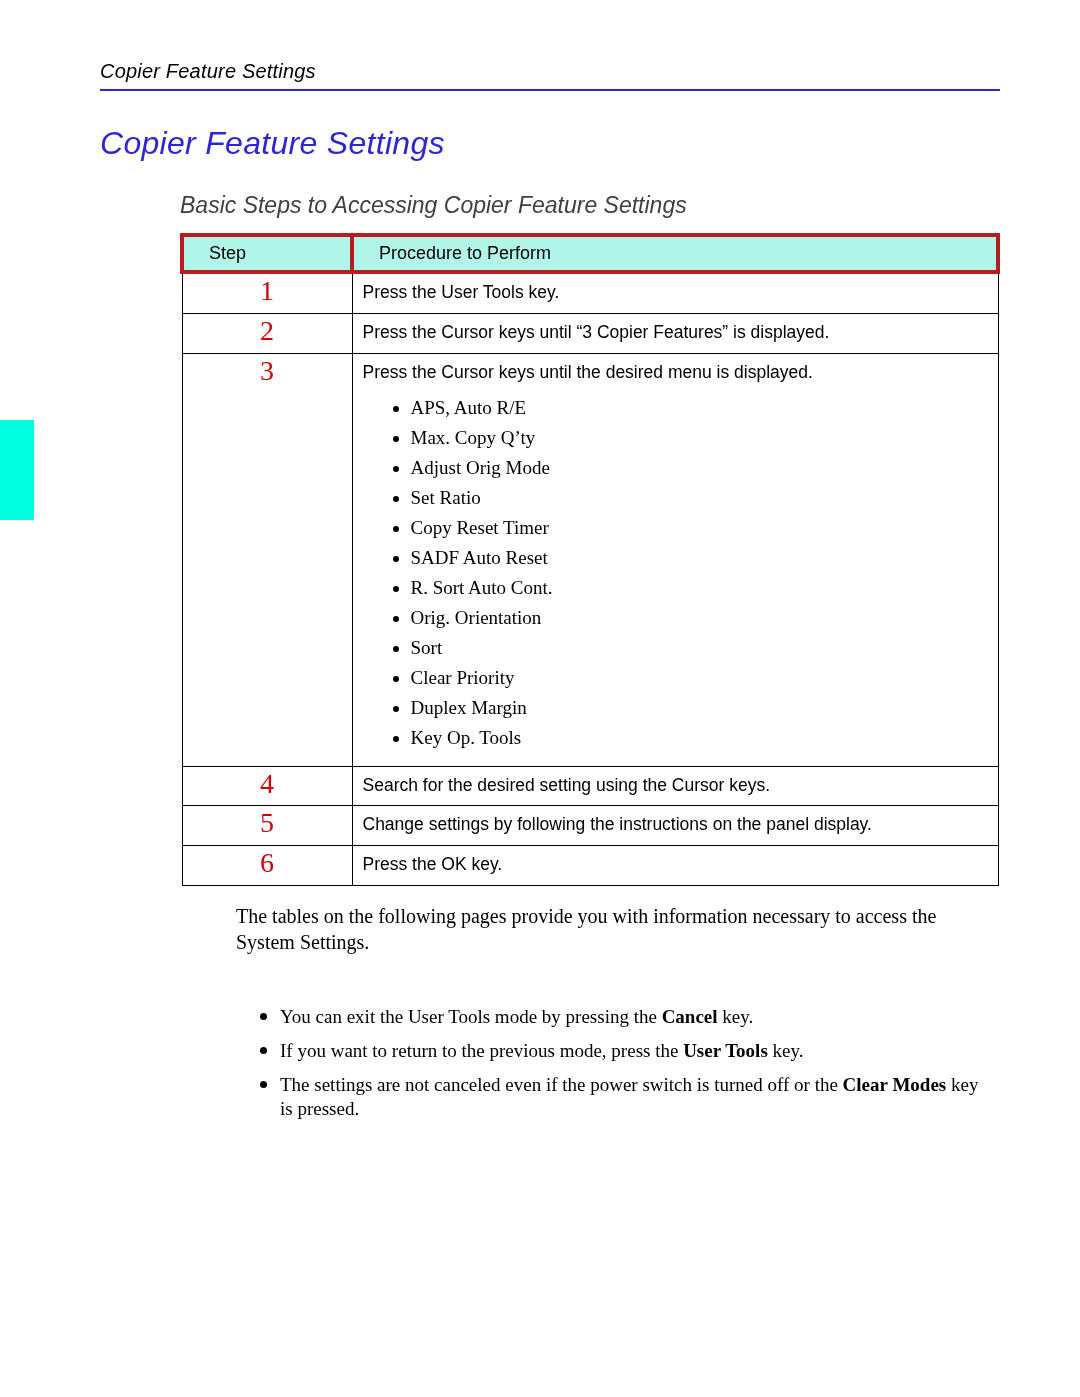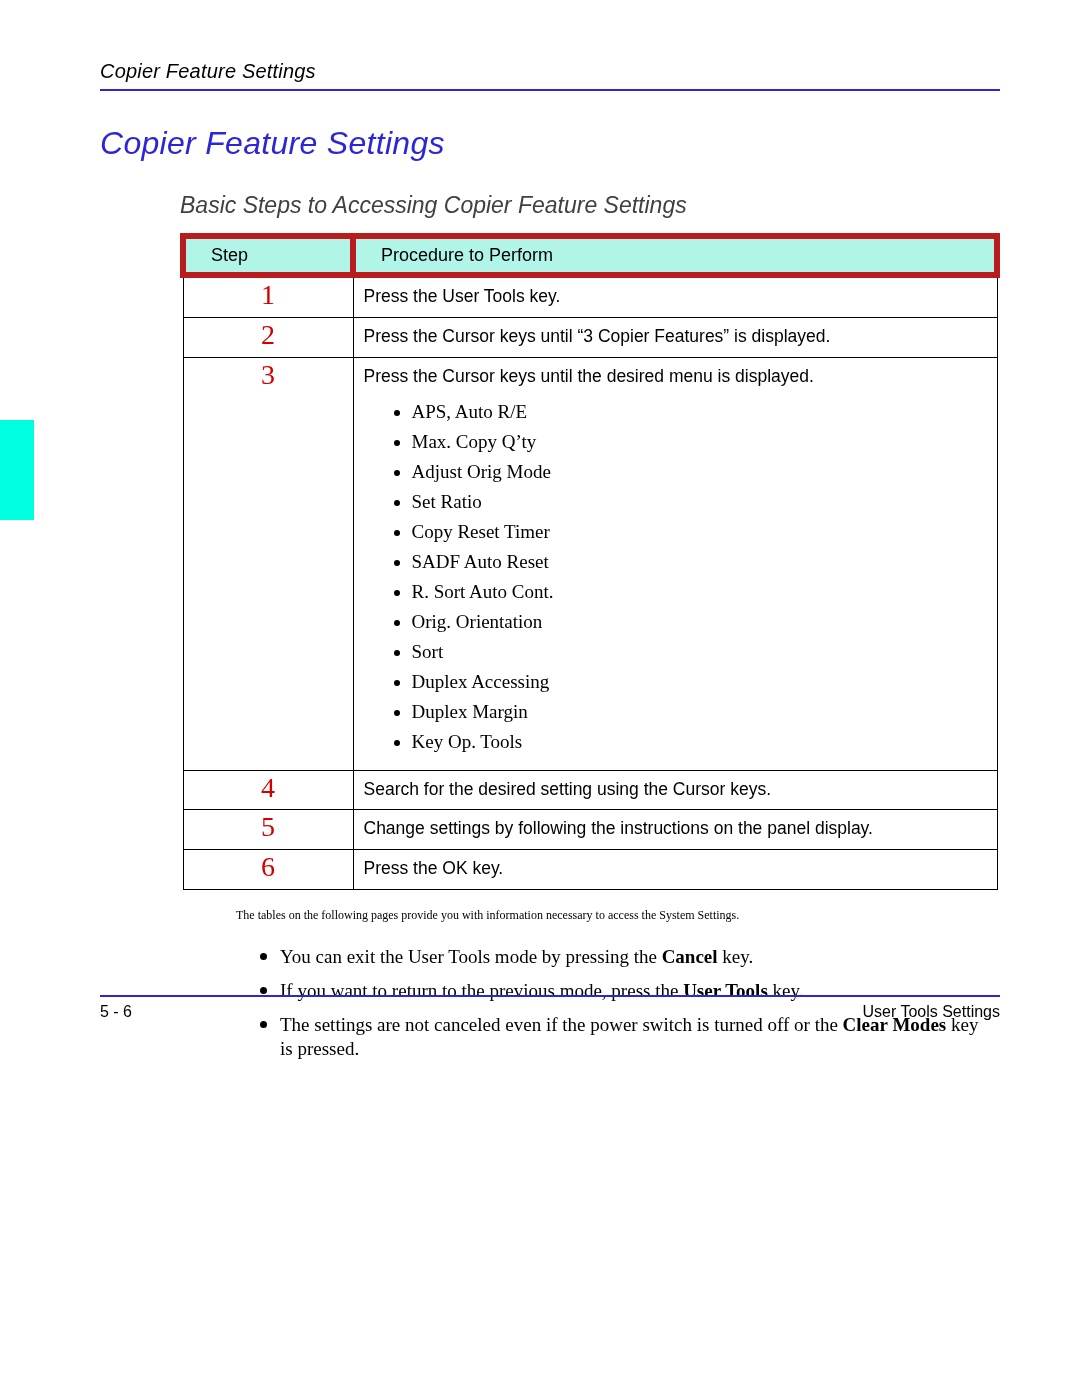--- a/index.html
+++ b/index.html
@@ -54,21 +54,21 @@
     border-collapse: collapse;
     margin-bottom: 18px;
   }
   table.steps th {
     background: #b1f5e8;
     font-family: Arial, Helvetica, sans-serif;
     font-weight: 400;
     text-align: left;
     font-size: 18px;
     padding: 6px 25px;
-    border: 6px solid #b91c1c;
+    border: 4px solid #b91c1c;
   }
   table.steps td {
     border: 1px solid #000;
     vertical-align: top;
     padding: 4px 10px 6px 10px;
     font-size: 18px;
   }
   table.steps td.stepnum {
     width: 170px;
     text-align: center;
@@ -88,22 +88,22 @@
     list-style: disc;
     margin: 8px 0 7px 48px;
     font-family: "Times New Roman", serif;
     font-size: 19px;
   }
   ul.menu-list li {
     padding: 4px 0;
   }
   .body-para {
     font-family: "Times New Roman", serif;
-    font-size: 12px;
-    margin: 4px 0 16px 56px;
+    font-size: 20px;
+    margin: 4px 0 44px 56px;
     line-height: 1.28;
   }
   ul.exit-list {
     list-style: disc;
     margin: 4px 10px 0 100px;
     font-family: "Times New Roman", serif;
     font-size: 19px;
   }
   ul.exit-list li {
     padding: 3px 0;
@@ -178,21 +178,21 @@
             <ul class="menu-list">
               <li>APS, Auto R/E</li>
               <li>Max. Copy Q’ty</li>
               <li>Adjust Orig Mode</li>
               <li>Set Ratio</li>
               <li>Copy Reset Timer</li>
               <li>SADF Auto Reset</li>
               <li>R. Sort Auto Cont.</li>
               <li>Orig. Orientation</li>
               <li>Sort</li>
-              <li>Duplex Accessing</li>
+              <li>Clear Priority</li>
               <li>Duplex Margin</li>
               <li>Key Op. Tools</li>
             </ul>
           </td>
         </tr>
         <tr>
           <td class="stepnum">4</td>
           <td>
               <span class="proc-text">Search for the desired setting using the Cursor keys.</span>
             </td>
@@ -221,21 +221,14 @@
       </li>
       <li>
         <span>If you want to return to the previous mode, press the </span><strong>User Tools</strong><span> key.</span>
       </li>
       <li>
         <span>The settings are not canceled even if the power switch is turned off or the </span><strong>Clear Modes</strong><span> key is pressed.</span>
       </li>
     </ul>
   </div>
 
-  <div class="footer">
-    <hr class="rule-blue">
-    <div class="footer-row">
-      <span>5 - 6</span>
-      <span>User Tools Settings</span>
-    </div>
-  </div>
 
 </div>
 
 </body></html>

